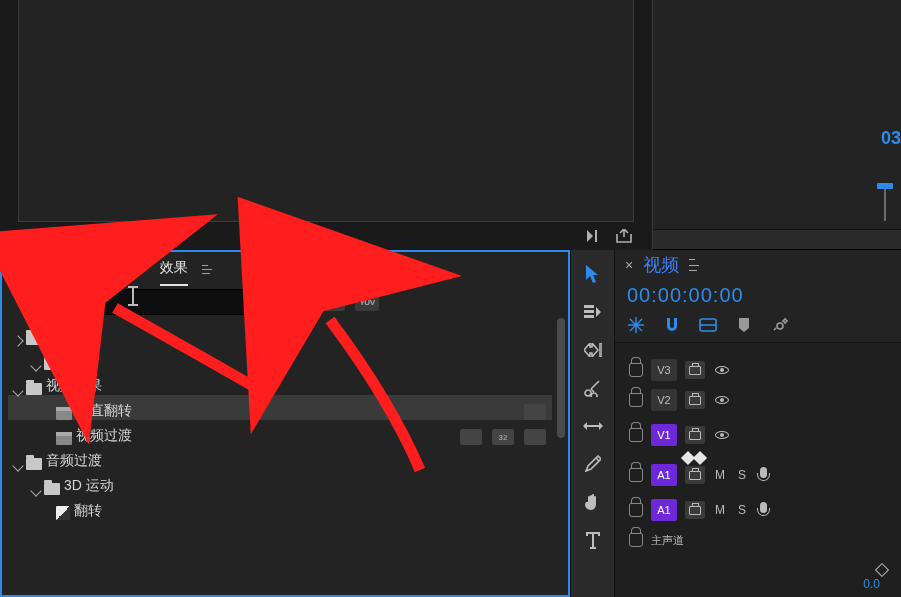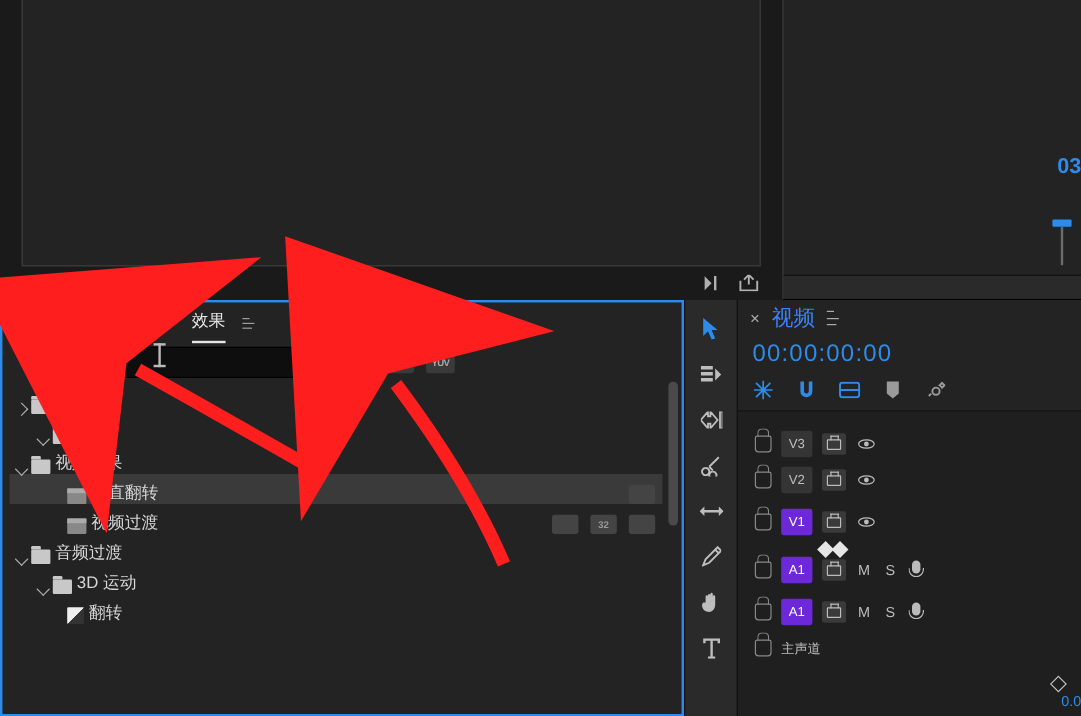--- a/index.html
+++ b/index.html
@@ -96,21 +96,21 @@
   .track-tgl.src::before{content:'';position:absolute;width:5px;height:3px;border:1.5px solid #bbb;border-bottom:none;top:2px;}
   .eye { width:18px;height:18px;display:flex;align-items:center;justify-content:center;}
   .eye-shape{width:14px;height:8px;border:1.5px solid #bbb;border-radius:80% 80% 80% 80%;position:relative;}
   .eye-shape::after{content:'';position:absolute;width:4px;height:4px;background:#bbb;border-radius:50%;top:0.5px;left:3.5px;}
   .ms { width:14px;text-align:center;font-size:12px;color:#bbb;}
   .mic { width:14px;height:16px;position:relative;}
   .mic::before{content:'';position:absolute;width:7px;height:11px;background:#bbb;border-radius:4px;left:3px;}
   .mic::after{content:'';position:absolute;width:11px;height:7px;border:1.5px solid #bbb;border-top:none;border-radius:0 0 8px 8px;top:6px;left:0;}
   .keyframe-diamond{position:absolute;width:10px;height:10px;background:#e6e6e6;transform:rotate(45deg);}
   .kd1{left:68px;top:-2px;} .kd2{left:80px;top:-2px;}
-  .zoom-val { position:absolute; right:0; bottom:6px; color:#2d8ceb; font-size:12px; }
+  .zoom-val { position:absolute; right:21px; bottom:6px; color:#2d8ceb; font-size:12px; }
   .zoom-diamond{position:absolute;right:14px;bottom:22px;width:10px;height:10px;border:1.5px solid #bbb;transform:rotate(45deg);}
 
   
   .arrows { position:absolute; left:0; top:0; pointer-events:none; }
 
   
   .ibeam { position:absolute; left:126px; top:286px; width:14px; height:20px; pointer-events:none; color:#bbb; }
   .ibeam::before,.ibeam::after{content:'';position:absolute;width:10px;height:2px;background:#bbb;left:2px;}
   .ibeam::before{top:0;}.ibeam::after{bottom:0;}
   .ibeam span{position:absolute;width:2px;height:20px;background:#bbb;left:6px;}

